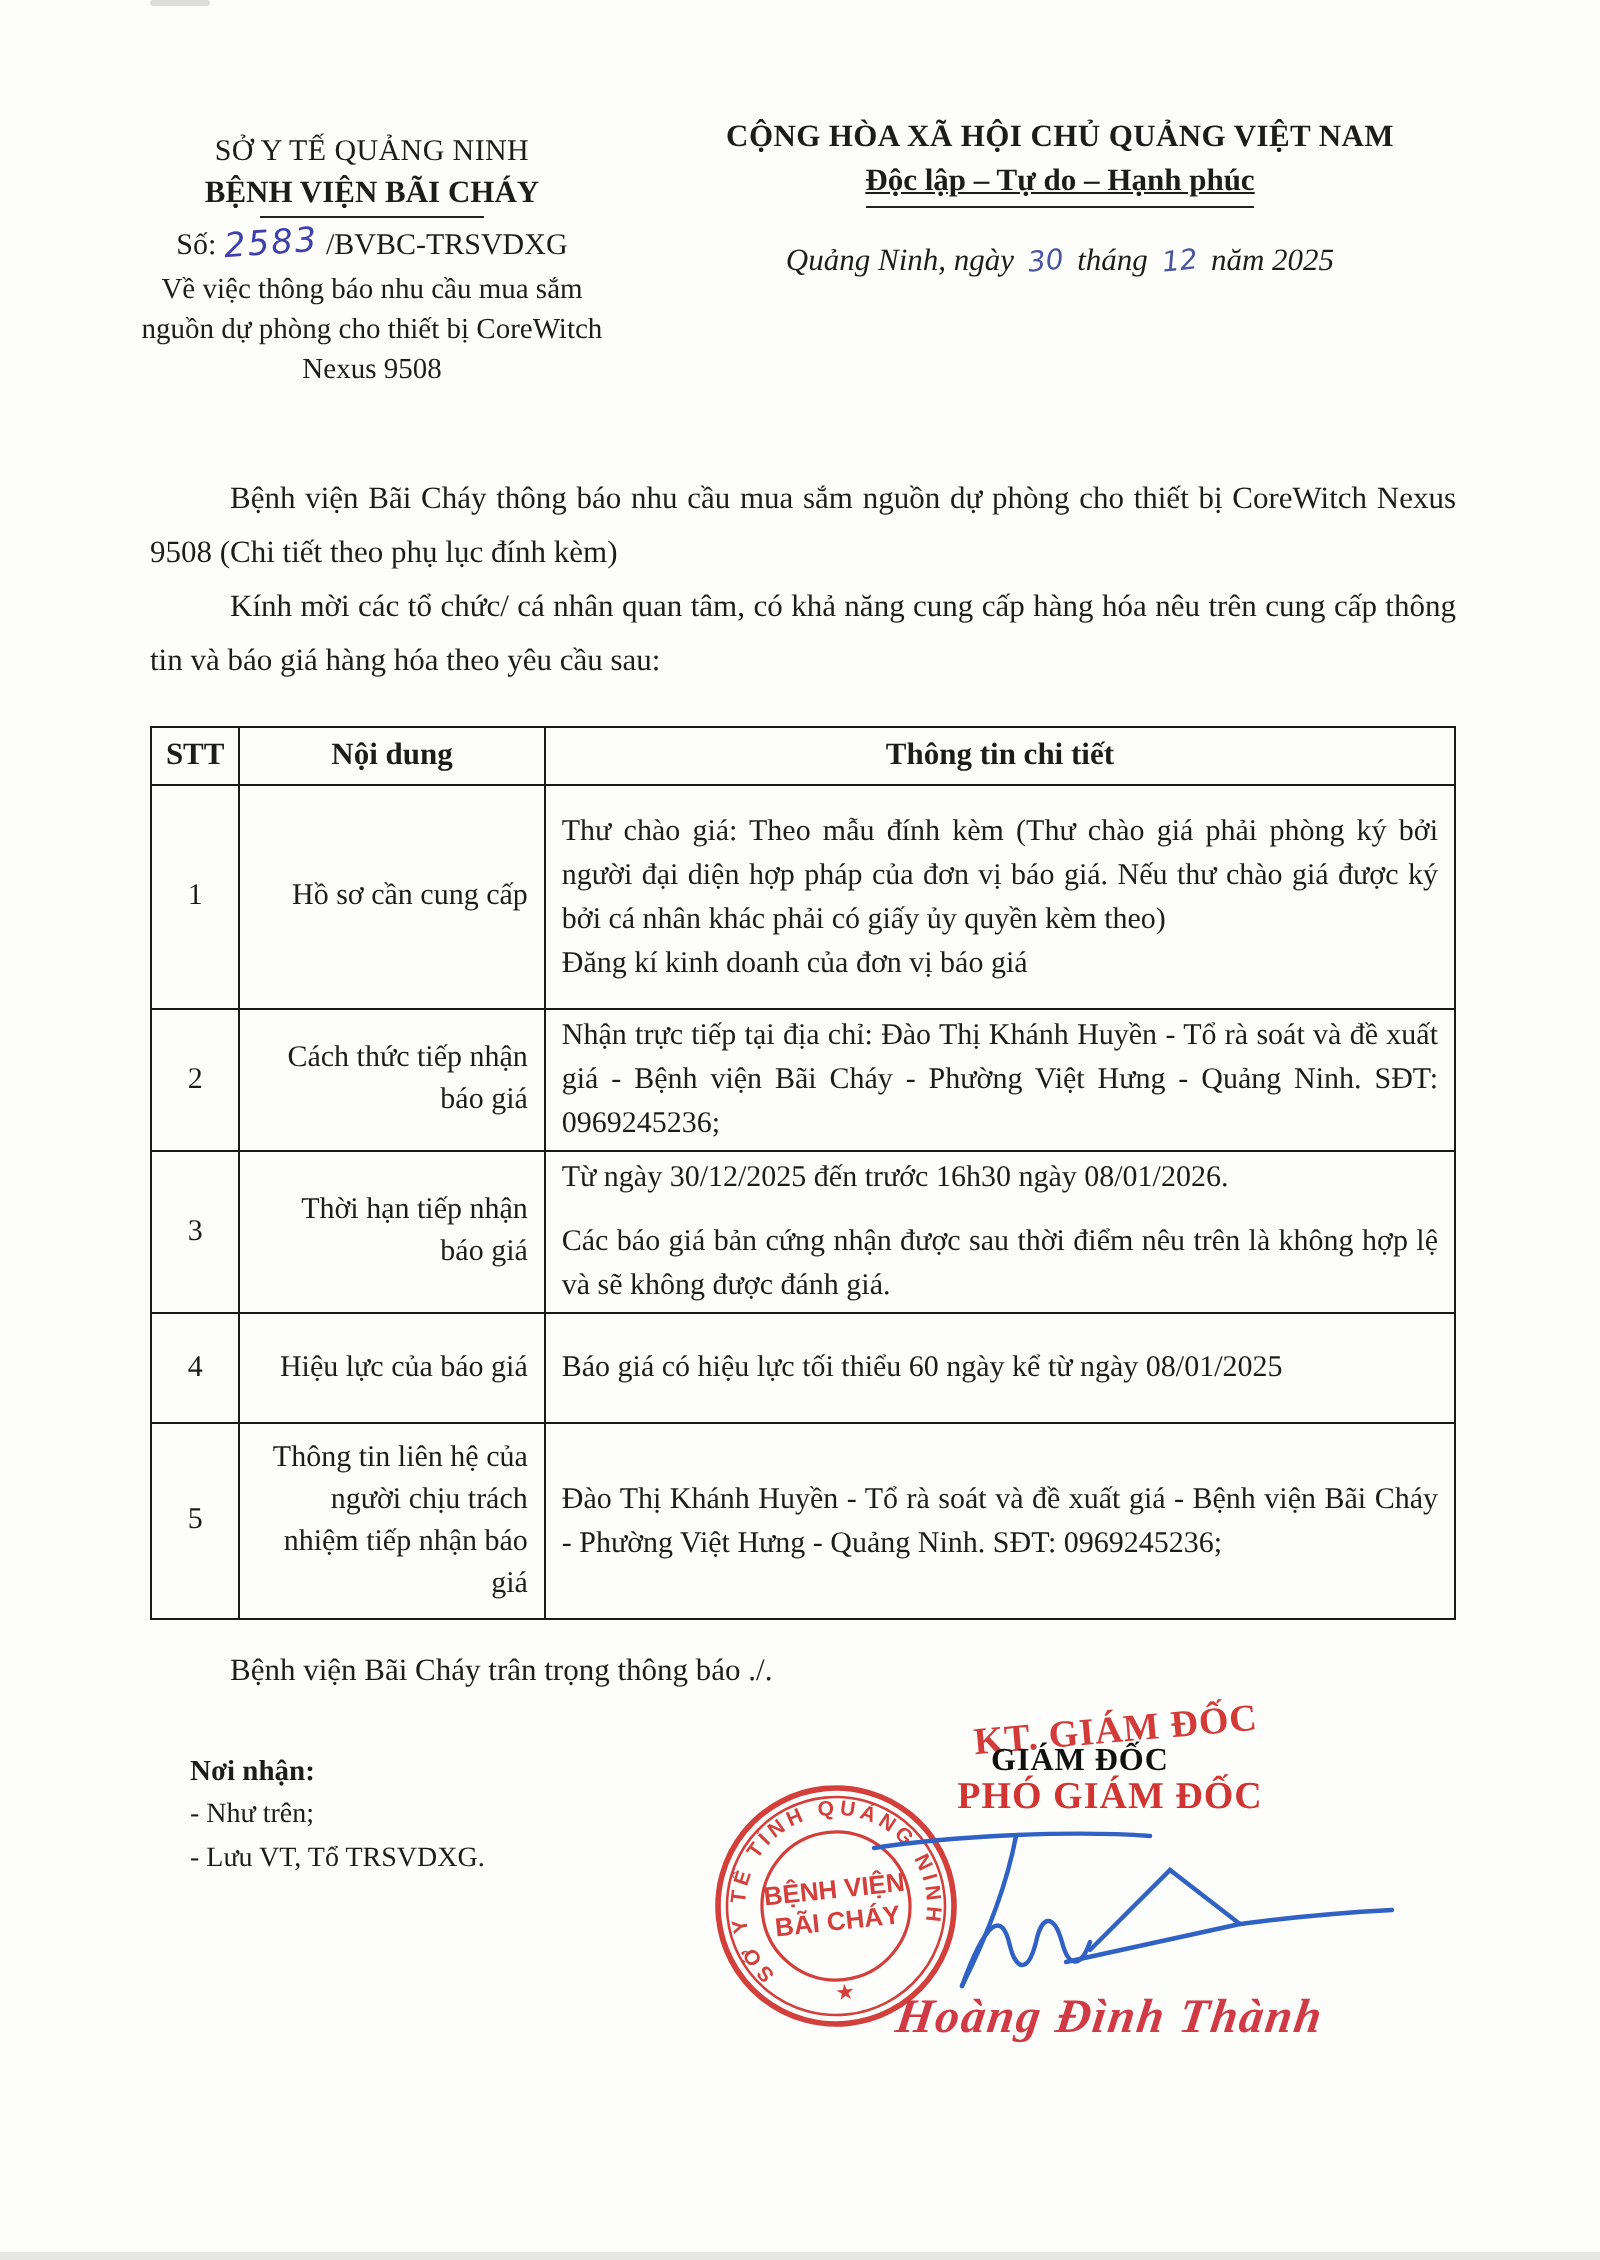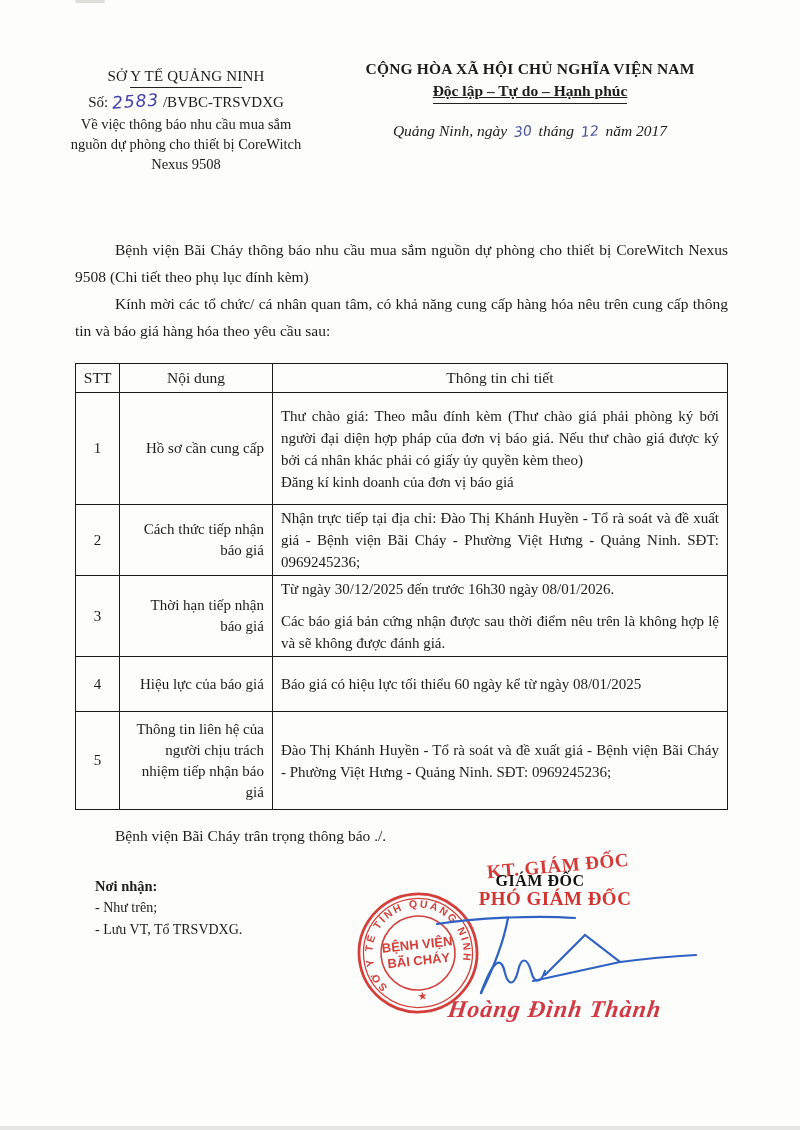--- a/index.html
+++ b/index.html
@@ -42,21 +42,21 @@
   .doc-table{
     position:absolute;left:75px;top:363px;width:653px;
     border-collapse:collapse;table-layout:fixed;
     font-size:15px;
   }
   .doc-table td,.doc-table th{
     border:1.6px solid #1a1a1a;
     padding:2px 8px;
     vertical-align:middle;
   }
-  .doc-table th{font-size:15.5px;font-weight:normal;text-align:center;height:26px;padding:1px 4px;}
+  .doc-table th{font-size:15.5px;font-weight:bold;text-align:center;height:26px;padding:1px 4px;}
   .col-stt{width:44px;}
   .col-nd{width:152px;}
   .col-ct{width:453px;}
   .cell-stt{text-align:center;}
   .cell-nd{text-align:right;line-height:21px;padding:2px 6px;}
   .cell-ct{vertical-align:top;line-height:22px;text-align:justify;}
   .cell-ct p{margin:0;}
   .cell-ct p + p{margin-top:0px;}
   .cell-ct.gap p + p{margin-top:10px;}
   
@@ -85,37 +85,38 @@
 </style>
 </head>
 <body>
 
 <div class="page">
   <div class="top-smudge"></div>
 
   <div class="header">
     <div class="header-left">
       <div class="org-line1">SỞ Y TẾ QUẢNG NINH</div>
+      <div class="org-line2">BỆNH VIỆN BÃI CHÁY</div>
       <div class="org-underline"></div>
       <div class="so-line">
         <span>Số:</span>
         <span class="hand-number">2583</span>
         <span>/BVBC-TRSVDXG</span>
       </div>
       <div class="subject">Về việc thông báo nhu cầu mua sắm nguồn dự phòng cho thiết bị CoreWitch Nexus 9508</div>
     </div>
     <div class="header-right">
-      <div class="nat-line1">CỘNG HÒA XÃ HỘI CHỦ NGHĨA VIỆN NAM</div>
+      <div class="nat-line1">CỘNG HÒA XÃ HỘI CHỦ QUẢNG VIỆT NAM</div>
       <div class="nat-line2"><span>Độc lập – Tự do – Hạnh phúc</span></div>
       <div class="date-line">
         <span>Quảng Ninh, ngày</span>
         <span class="hand-date">30</span>
         <span>tháng</span>
         <span class="hand-date">12</span>
-        <span>năm 2017</span>
+        <span>năm 2025</span>
       </div>
     </div>
   </div>
 
   <div class="body-text">
     <p class="para">Bệnh viện Bãi Cháy thông báo nhu cầu mua sắm nguồn dự phòng cho thiết bị CoreWitch Nexus 9508 (Chi tiết theo phụ lục đính kèm)</p>
     <p class="para">Kính mời các tổ chức/ cá nhân quan tâm, có khả năng cung cấp hàng hóa nêu trên cung cấp thông tin và báo giá hàng hóa theo yêu cầu sau:</p>
   </div>
 
   <table class="doc-table">

